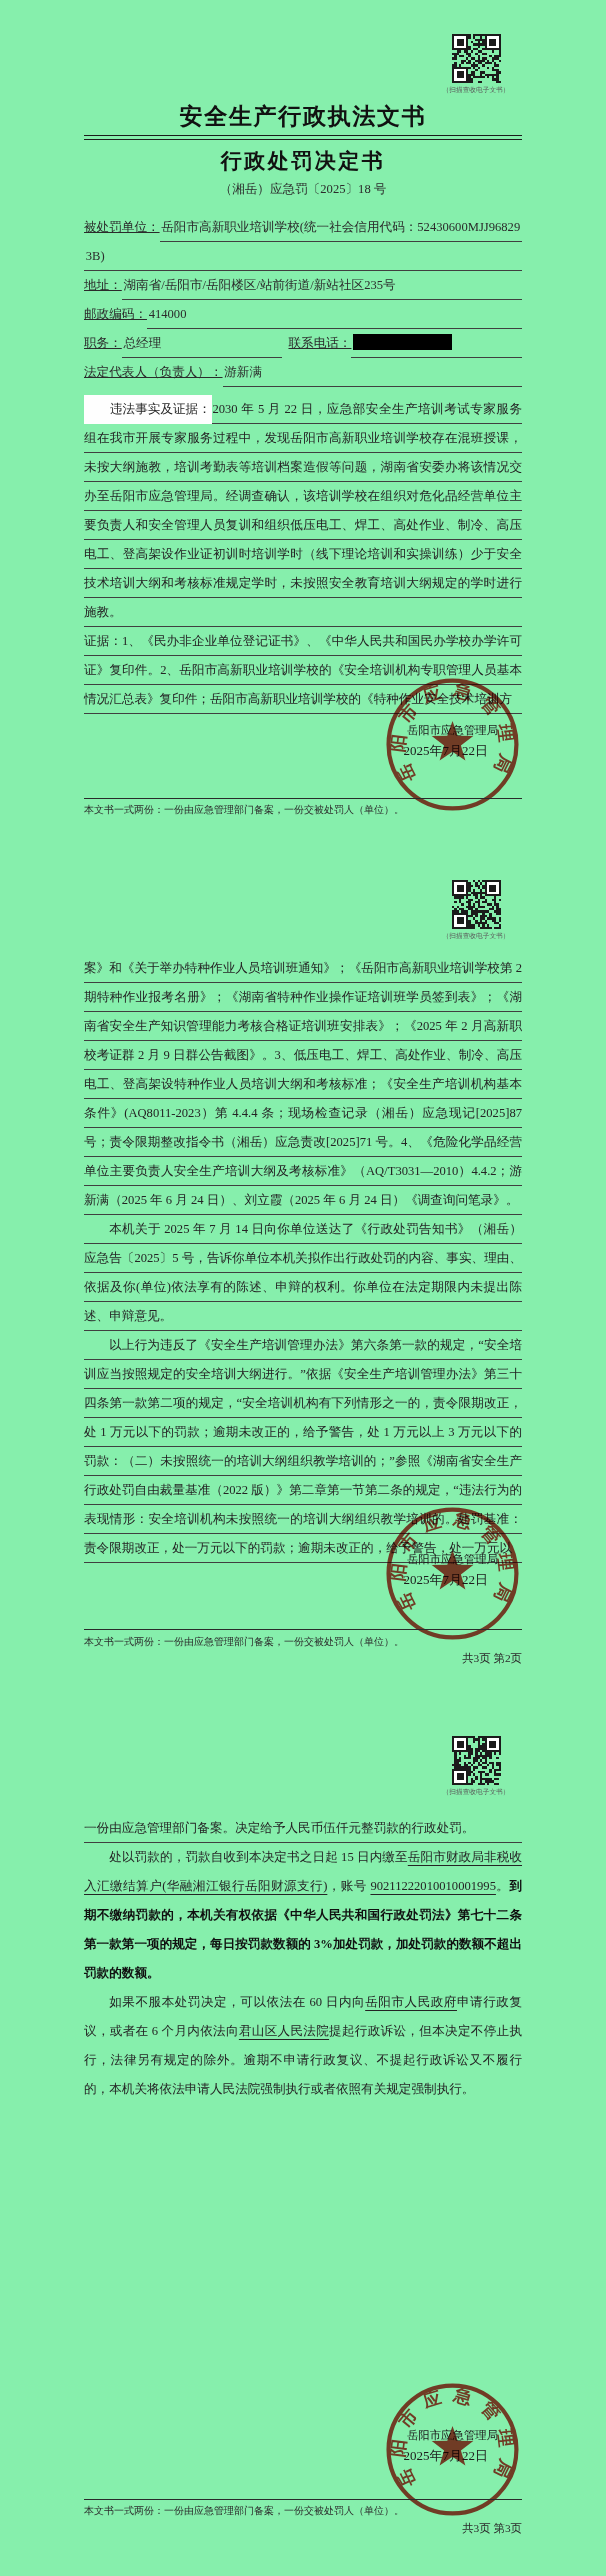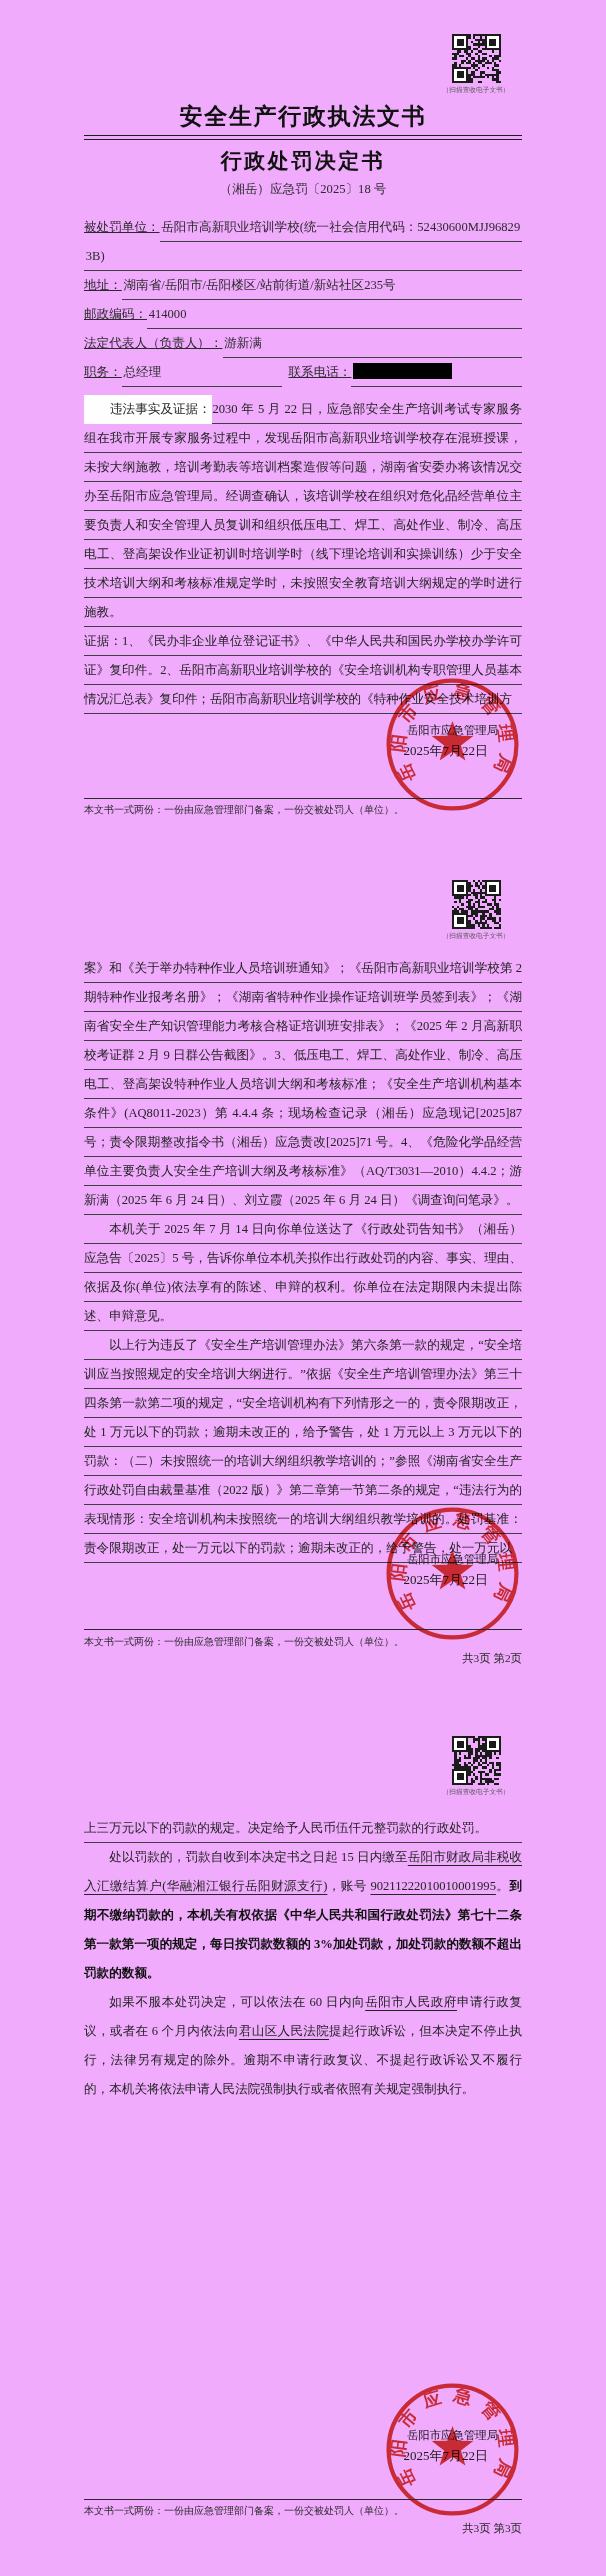--- a/index.html
+++ b/index.html
@@ -1,19 +1,19 @@
 <!DOCTYPE html>
 <html style="font-size:13.5px"><head>
 <meta charset="utf-8">
 <style>
   * { margin:0; padding:0; box-sizing:border-box; }
   html,body { background:#ffffff; }
   .canvas {
     position:relative; width:606px; height:2576px; margin:0 auto;
-    background:#f0abfc; color:#262626;
+    background:#86efac; color:#262626;
     font-family:"Liberation Serif","DejaVu Serif",serif;
   }
   .page { position:absolute; left:0; width:606px; overflow:hidden; padding:0 84px; }
   #p1 { top:0;    height:829px;  padding-top:101px; }
   #p2 { top:829px; height:850px; padding-top:125px; }
   #p3 { top:1679px; height:897px; padding-top:135px; }
 
   
   .qrblock { position:absolute; right:88px; width:84px; text-align:center; }
   #p1 .qrblock { top:34px; } #p2 .qrblock { top:51px; } #p3 .qrblock { top:57px; }
@@ -246,28 +246,28 @@
       </div>
       <div class="frow">
         <span class="flabel">地址：</span>
         <span class="fval">湖南省/岳阳市/岳阳楼区/站前街道/新站社区235号</span>
       </div>
       <div class="frow">
         <span class="flabel">邮政编码：</span>
         <span class="fval">414000</span>
       </div>
       <div class="frow">
-        <span class="flabel">法定代表人（负责人）：</span>
-        <span class="fval">游新满</span>
-      </div>
-      <div class="frow">
         <span class="flabel">职务：</span>
         <span class="fval fixed">总经理</span>
         <span class="flabel pad">联系电话：</span>
         <span class="fval"><span class="redact"></span></span>
+      </div>
+      <div class="frow">
+        <span class="flabel">法定代表人（负责人）：</span>
+        <span class="fval">游新满</span>
       </div>
     </div>
 
     <p class="ruled mt"><span class="plabel">违法事实及证据：</span><span>2030 年 5 月 22 日，应急部安全生产培训考试专家服务组在我市开展专家服务过程中，发现岳阳市高新职业培训学校存在混班授课，未按大纲施教，培训考勤表等培训档案造假等问题，湖南省安委办将该情况交办至岳阳市应急管理局。经调查确认，该培训学校在组织对危化品经营单位主要负责人和安全管理人员复训和组织低压电工、焊工、高处作业、制冷、高压电工、登高架设作业证初训时培训学时（线下理论培训和实操训练）少于安全技术培训大纲和考核标准规定学时，未按照安全教育培训大纲规定的学时进行施教。</span></p>
     <p class="ruled">证据：1、《民办非企业单位登记证书》、《中华人民共和国民办学校办学许可证》复印件。2、岳阳市高新职业培训学校的《安全培训机构专职管理人员基本情况汇总表》复印件；岳阳市高新职业培训学校的《特种作业安全技术培训方</p>
 
     <div class="sealwrap">
       <div class="sig-agency">岳阳市应急管理局</div>
       <div class="sig-date">2025年7月22日</div>
       <svg class="sealsvg" width="143" height="143" viewBox="0 0 170 170">
@@ -637,21 +637,21 @@
             <rect x="14" y="0" width="7" height="7"></rect>
             <rect x="15" y="1" width="5" height="5" fill="#fff"></rect>
             <rect x="16" y="2" width="3" height="3"></rect>
             <rect x="0" y="14" width="7" height="7"></rect>
             <rect x="1" y="15" width="5" height="5" fill="#fff"></rect>
             <rect x="2" y="16" width="3" height="3"></rect>
           </svg></div>
       <div class="qrcap">（扫描查收电子文书）</div>
     </div>
 
-    <p class="ruled">上三万元以下的罚款的规定。决定给予人民币伍仟元整罚款的行政处罚。</p>
+    <p class="ruled">一份由应急管理部门备案。决定给予人民币伍仟元整罚款的行政处罚。</p>
 
     <p class="para"><span>处以罚款的，罚款自收到本决定书之日起 15 日内缴至</span><span class="u">岳阳市财政局非税收入汇缴结算户(华融湘江银行岳阳财源支行)</span><span>，账号 </span><span class="u">90211222010010001995</span><span>。</span><span class="b">到期不缴纳罚款的，本机关有权依据《中华人民共和国行政处罚法》第七十二条第一款第一项的规定，每日按罚款数额的 3%加处罚款，加处罚款的数额不超出罚款的数额。</span></p>
 
     <p class="para"><span>如果不服本处罚决定，可以依法在 60 日内向</span><span class="u">岳阳市人民政府</span><span>申请行政复议，或者在 6 个月内依法向</span><span class="u">君山区人民法院</span><span>提起行政诉讼，但本决定不停止执行，法律另有规定的除外。逾期不申请行政复议、不提起行政诉讼又不履行的，本机关将依法申请人民法院强制执行或者依照有关规定强制执行。</span></p>
 
     <div class="sealwrap">
       <div class="sig-agency">岳阳市应急管理局</div>
       <div class="sig-date">2025年7月22日</div>
       <svg class="sealsvg" width="143" height="143" viewBox="0 0 170 170">
         <circle cx="85" cy="85" r="76" fill="none" stroke="currentColor" stroke-width="5"></circle>

